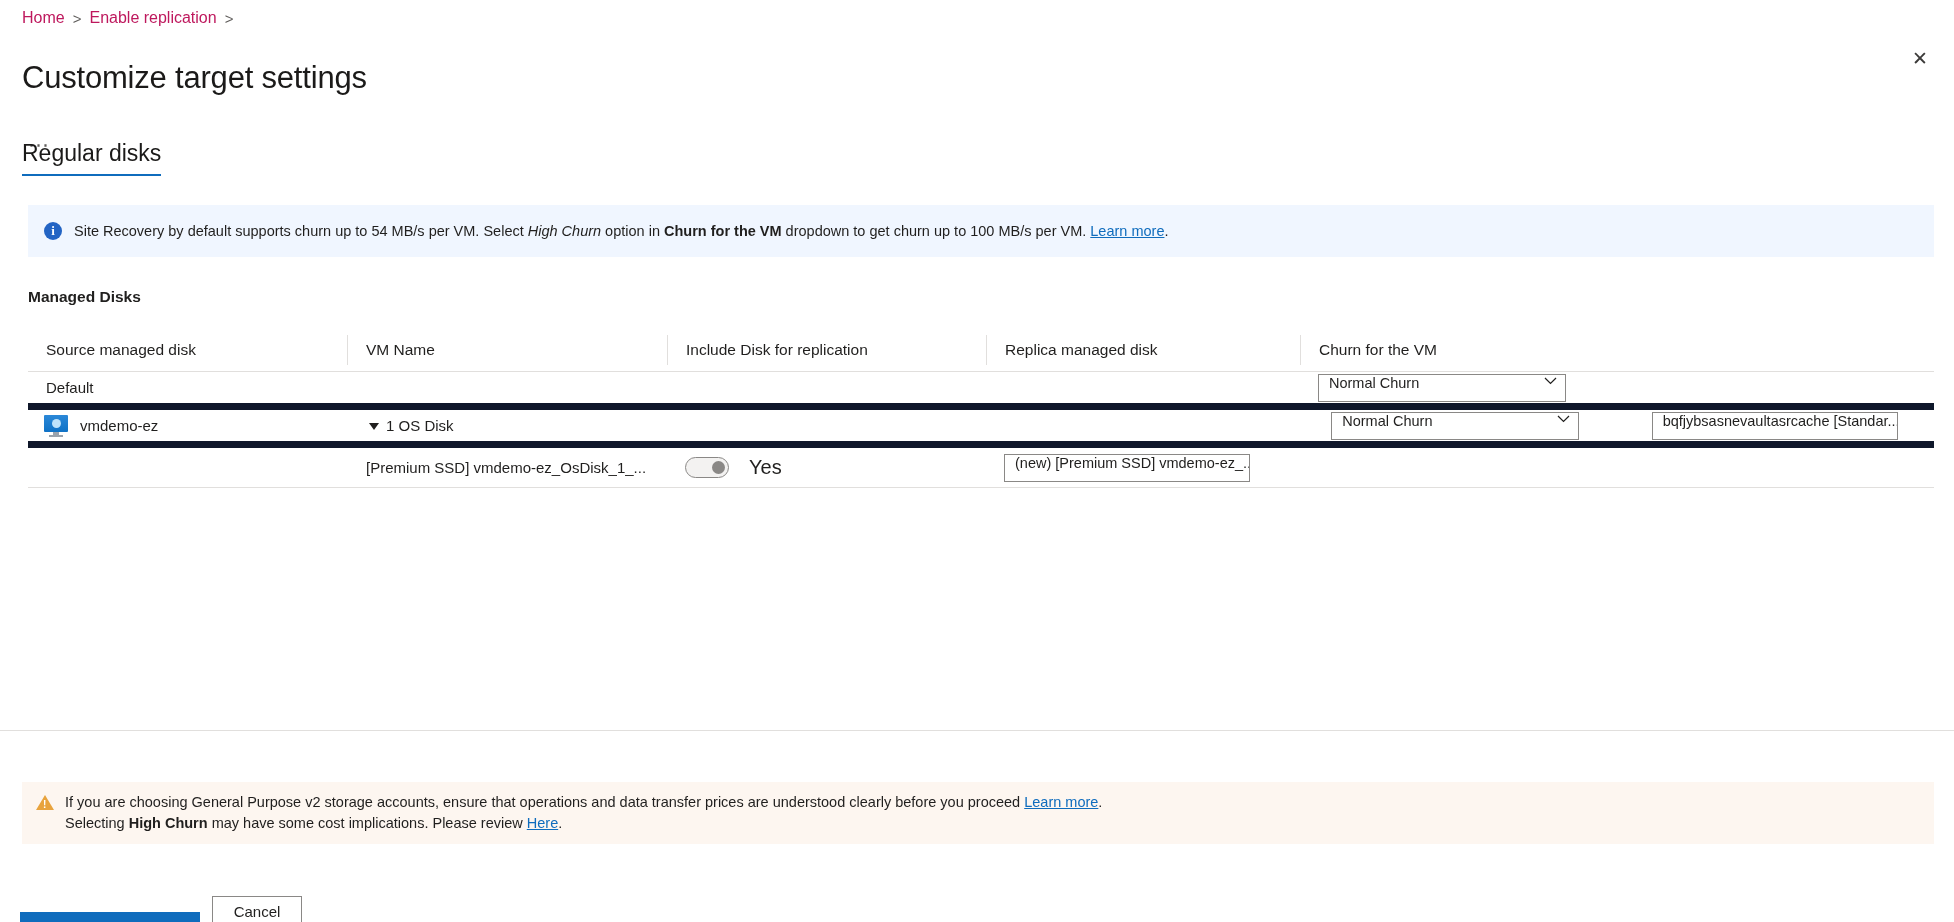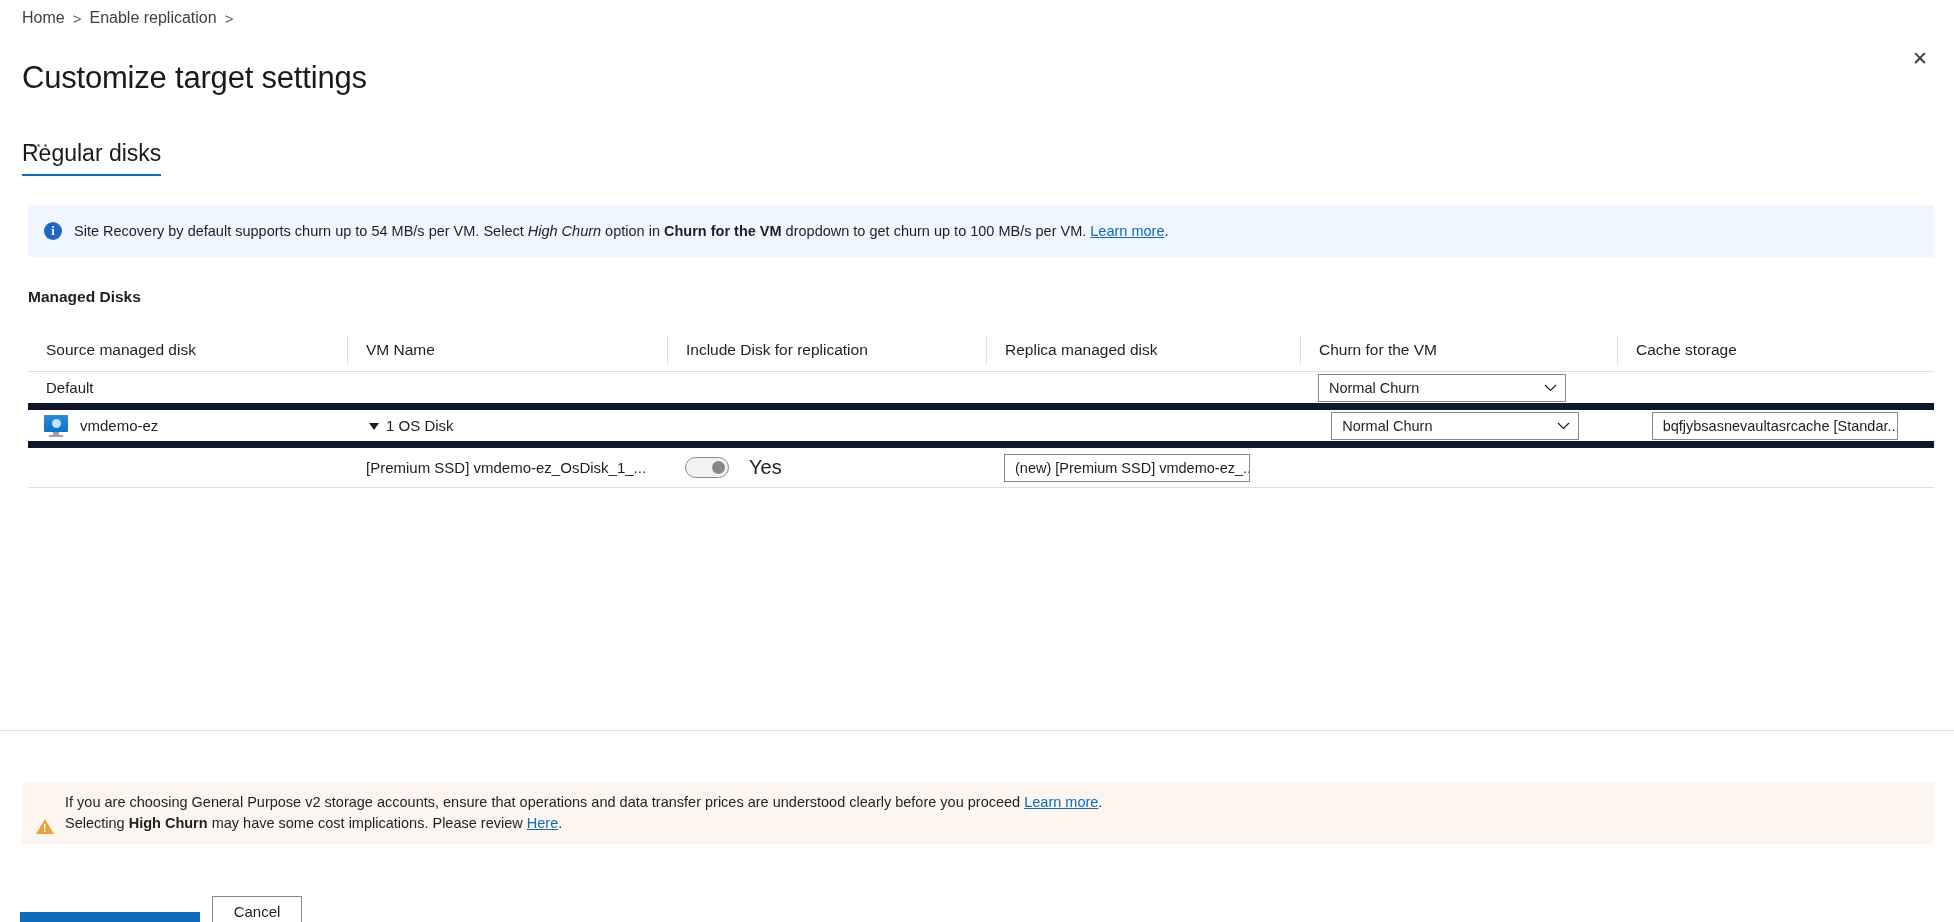--- a/index.html
+++ b/index.html
@@ -12,21 +12,21 @@
     overflow: hidden;
   }
   .page { position: relative; width: 1954px; height: 922px; }
 
   
   .breadcrumb {
     position: absolute; left: 22px; top: 9px;
     display: flex; align-items: center; gap: 8px;
     font-size: 16px;
   }
-  .crumb-link { color: #404040; cursor: pointer; white-space: nowrap; }
+  .crumb-link { color: #be185d; cursor: pointer; white-space: nowrap; }
   .crumb-sep { color: #605e5c; font-size: 15px; }
 
   
   .title-row {
     position: absolute; left: 22px; top: 38px;
     display: flex; align-items: baseline; gap: 22px; flex-direction: column;
   }
   .page-title {
     font-size: 31px; font-weight: 400; color: #1b1a19;
     letter-spacing: -0.2px; line-height: 38px;
@@ -151,41 +151,41 @@
   .toggle .knob {
     position: absolute; right: 3px; top: 3px;
     width: 13px; height: 13px; border-radius: 50%;
     background: #8a8886;
   }
   .toggle-label { margin-left: 20px; font-size: 20px; color: #201f1e; text-align: center; }
 
   
   .dd {
     height: 28px; border: 1px solid #8a8886; background: #ffffff;
-    display: flex; align-items: center; justify-content: space-between;
+    display: flex; justify-content: space-between;
     padding: 0 8px 0 10px; font-size: 14.5px; color: #201f1e;
     cursor: pointer; white-space: nowrap; overflow: hidden;
   }
   .dd .chev {
     flex: 0 0 auto; margin-left: 8px; color: #201f1e;
     font-size: 12px; line-height: 1;
   }
   .dd-churn { width: 248px; }
   .dd-cache { width: 246px; }
   .dd-replica { width: 246px; }
 
   
   .footer-sep {
     position: absolute; left: 0; right: 0; top: 730px;
     height: 1px; background: #e1dfdd;
   }
   .warn-banner {
     position: absolute; left: 22px; top: 782px;
     width: 1912px; background: #fdf6f0;
-    padding: 10px 14px; display: flex; gap: 11px; align-items: flex-end;
+    padding: 10px 14px; display: flex; gap: 11px; align-items: flex-start;
   }
   .warn-icon {
     flex: 0 0 auto; width: 0; height: 0; margin-top: 3px;
     border-left: 9px solid transparent; border-right: 9px solid transparent;
     border-bottom: 15px solid #e8a33d; position: relative;
   }
   .warn-icon::after {
     content: "!"; position: absolute; left: -2px; top: 4px;
     font-size: 10px; font-weight: bold; color: #ffffff;
     font-family: "Liberation Sans", sans-serif;
@@ -245,21 +245,20 @@
   <div class="section-head">Managed Disks</div>
 
   <div class="tbl">
 
     <div class="thead">
       <div class="th c2">Source managed disk</div>
       <div class="th c1">VM Name</div>
       <div class="th c3">Include Disk for replication</div>
       <div class="th c4">Replica managed disk</div>
       <div class="th c5">Churn for the VM</div>
-      <div class="th c6">Cache storage</div>
     </div>
 
     <div class="trow trow-default">
       <div class="td c1">Default</div>
       <div class="td c2"></div>
       <div class="td c3"></div>
       <div class="td c4"></div>
       <div class="td c5">
         <div class="dd dd-churn">
           <span>Normal Churn</span>

